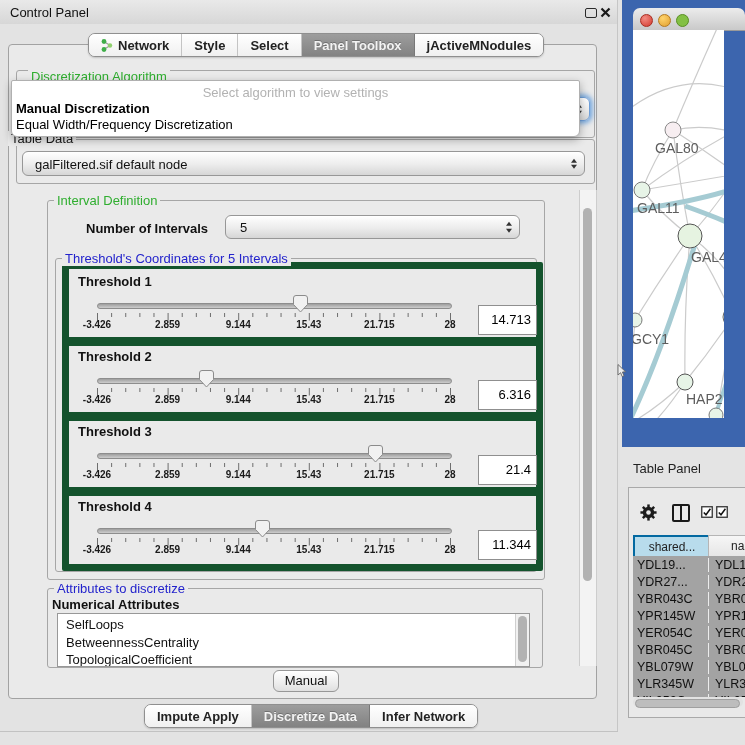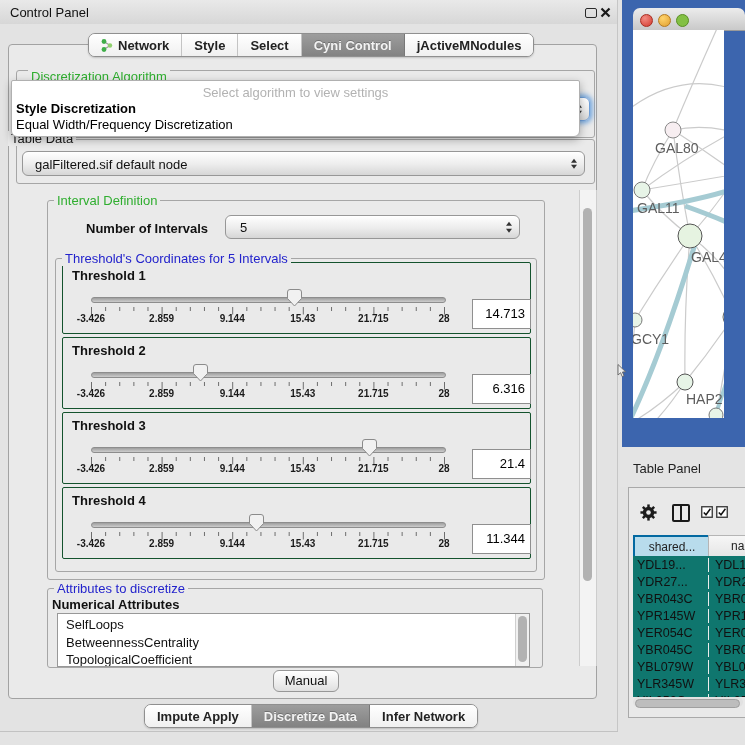--- a/index.html
+++ b/index.html
@@ -34,21 +34,21 @@
   .combo .val{position:absolute;left:12px;top:50%;transform:translateY(-50%);white-space:nowrap;}
   .spin{position:absolute;right:7px;top:50%;transform:translateY(-50%);display:flex;flex-direction:column;gap:2.5px;align-items:center;}
   .tri-u{width:0;height:0;border-left:3.5px solid transparent;border-right:3.5px solid transparent;border-bottom:4.5px solid #333;}
   .tri-d{width:0;height:0;border-left:3.5px solid transparent;border-right:3.5px solid transparent;border-top:4.5px solid #333;}
   
   .popup{left:11px;top:80px;width:567px;height:55px;background:#fff;border:1px solid #b0b0b0;
     border-radius:2px 2px 6px 6px;box-shadow:0 3px 9px rgba(0,0,0,.3);z-index:30;}
   .pop-prompt{position:absolute;left:0;right:0;top:4px;text-align:center;color:#b2b2b2;font-size:13px;}
   .pop-opt{position:absolute;left:4px;font-size:13px;color:#000;white-space:nowrap;}
   
-  .thr-box{position:absolute;left:0;width:467px;height:70px;border:1px solid #14532d;border-radius:2px;}
+  .thr-box{position:absolute;left:0;width:467px;height:70px;border:7px solid #14532d;border-radius:2px;}
   .thr-label{position:absolute;left:9px;top:5px;font-size:13px;font-weight:700;color:#111;}
   .sl-track{position:absolute;left:28px;top:34px;width:353px;height:4px;border:1px solid #8d8d8d;border-radius:3px;
     background:linear-gradient(#9e9e9e,#cdcdcd);}
   .sl-thumb{position:absolute;top:26px;width:15px;height:18px;}
   .ticks{position:absolute;left:27px;top:43px;}
   .tick-lab{position:absolute;top:50px;transform:translateX(-50%);font-size:10px;font-weight:700;color:#1a1a1a;white-space:nowrap;}
   .vbox{position:absolute;left:409px;top:36px;width:52px;height:28px;border:1px solid #8f8f8f;background:#fff;
     font-size:13px;color:#000;text-align:right;line-height:28px;padding-right:5px;}
   
   .vsb-track{background:#f3f3f3;border-left:1px solid #cdcdcd;border-right:1px solid #cdcdcd;}
@@ -65,21 +65,21 @@
   .net-frame{left:622px;top:0;width:123px;height:447px;background:var(--frameblue);}
   .mac-bar{left:633px;top:8px;width:112px;height:22px;background:linear-gradient(#ececec,#c9c9c9);
     border-radius:7px 7px 0 0;border-bottom:1px solid #9a9a9a;}
   .light{position:absolute;top:6px;width:11px;height:11px;border-radius:50%;}
   .net-canvas{left:633px;top:30px;width:91px;height:388px;background:#fff;overflow:hidden;}
   
   .tp-header{left:620px;top:447px;width:125px;height:40px;background:#e4e4e4;}
   .tp-title{left:633px;top:461px;font-size:13px;color:#222;}
   .tp-panel{left:628px;top:487px;width:116px;height:229px;border:1px solid #a9a9a9;background:#e9e9e9;}
   .th-cell{position:absolute;top:535px;height:20px;font-size:12px;color:#222;text-align:center;line-height:20px;overflow:hidden;}
-  .tbl-body{left:633px;top:556px;width:112px;height:141px;background:#0f766e;overflow:hidden;}
+  .tbl-body{left:633px;top:556px;width:112px;height:141px;background:#a3a3a3;overflow:hidden;}
   .tr{display:flex;height:17px;align-items:center;}
   .td1{width:71px;padding-left:4px;font-size:12.5px;color:#111;white-space:nowrap;overflow:hidden;border-right:1px solid #ececec;}
   .td2{flex:1;padding-left:6px;font-size:12.5px;color:#111;white-space:nowrap;overflow:hidden;}
   .hsb{left:633px;top:697px;width:110px;height:10px;background:#e2e2e2;border-radius:5px;}
   svg{display:block;}
 </style>
 </head>
 <body>
 
 <div id="root">
@@ -109,39 +109,39 @@
         </span>
         <span>Network</span>
       </div>
       <div class="seg">
         <span>Style</span>
       </div>
       <div class="seg">
         <span>Select</span>
       </div>
       <div class="seg sel">
-        <span>Cyni Control</span>
+        <span>Panel Toolbox</span>
       </div>
       <div class="seg">
         <span>jActiveMNodules</span>
       </div>
     </div>
 
   <div class="abs group" style="left:16px;top:70px;width:577px;height:66px;"></div>
   <div class="abs gtitle green" style="left:28px;top:69px;z-index:2;">Discretization Algorithm</div>
   <div class="abs combo focus" style="left:22px;top:97px;width:566px;height:22px;z-index:5;">
     <span class="spin">
         <i class="tri-u"></i>
         <i class="tri-d"></i>
       </span>
   </div>
 
   <div class="abs popup">
     <div class="pop-prompt">Select algorithm to view settings</div>
-    <div class="pop-opt" style="top:20px;font-weight:700;">Style Discretization</div>
+    <div class="pop-opt" style="top:20px;font-weight:700;">Manual Discretization</div>
     <div class="pop-opt" style="top:36px;">Equal Width/Frequency Discretization</div>
   </div>
 
   <div class="abs group" style="left:16px;top:139px;width:577px;height:43px;"></div>
   <div class="abs gtitle dark" style="left:8px;top:131px;">Table Data</div>
   <div class="abs combo" style="left:22px;top:151px;width:561px;height:23px;">
     <span class="val">galFiltered.sif default node</span>
     <span class="spin">
         <i class="tri-u"></i>
         <i class="tri-d"></i>

